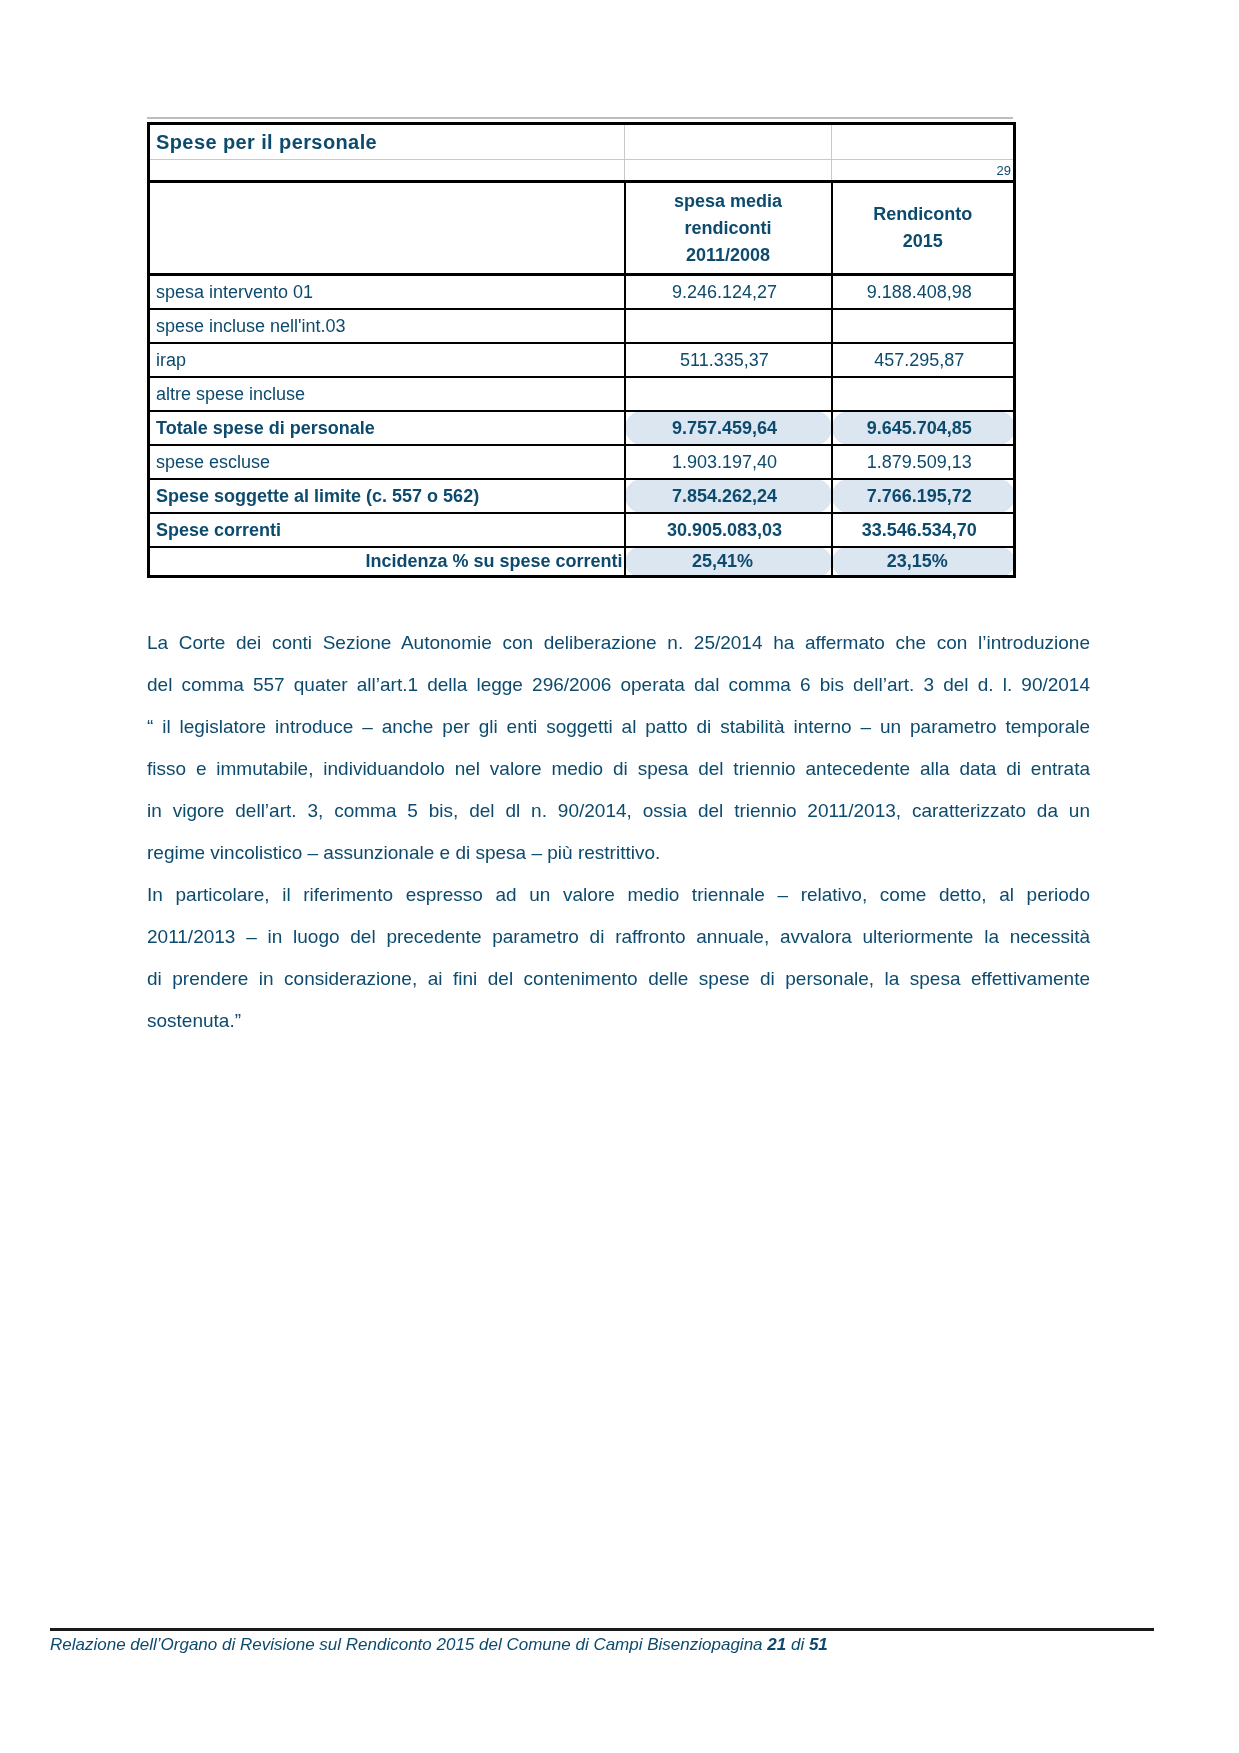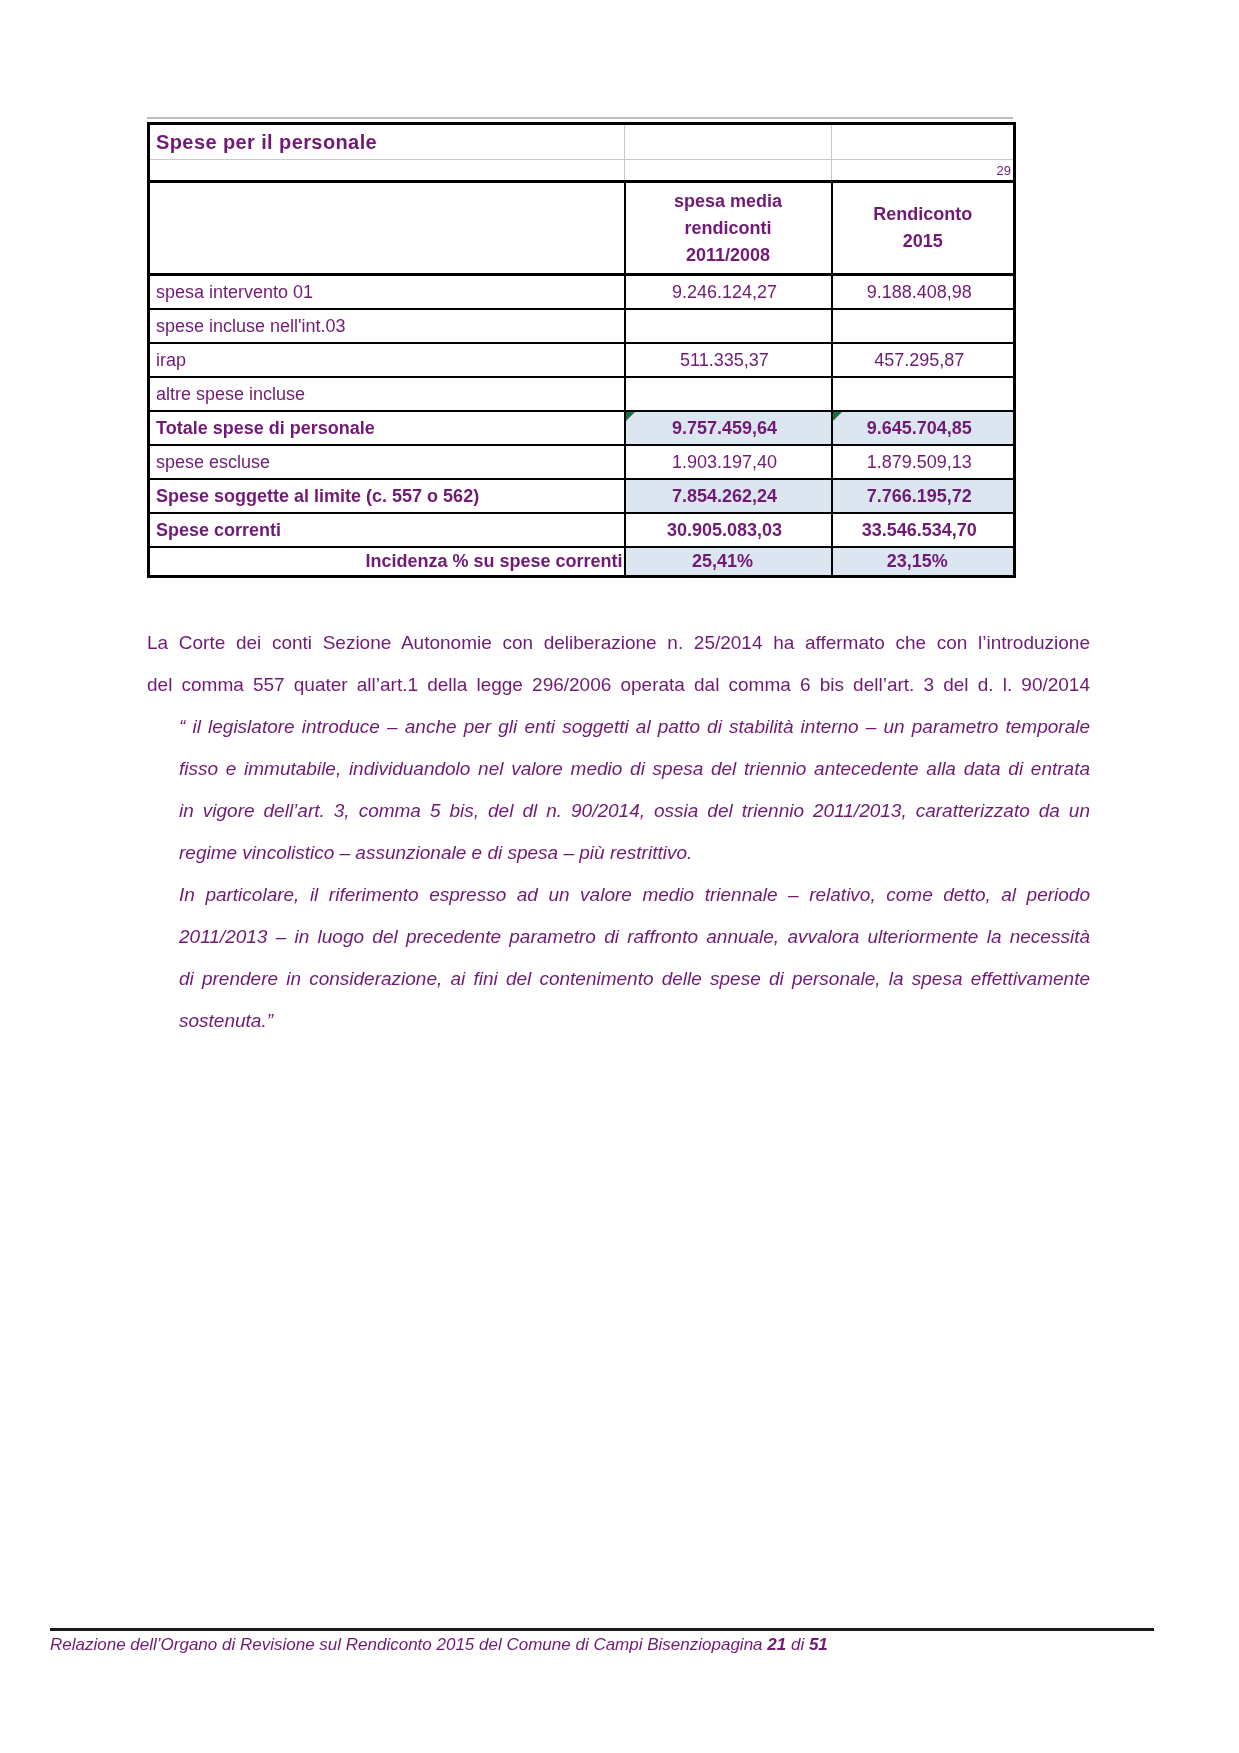--- a/index.html
+++ b/index.html
@@ -1,21 +1,21 @@
 <!DOCTYPE html>
 <html><head>
 <meta charset="utf-8">
 <style>
   html,body{margin:0;padding:0;background:#888;}
   .page{
     position:relative;
     width:1239px;height:1753px;
     background:#ffffff;
     font-family:"Liberation Sans", sans-serif;
-    color:#701a75;
+    color:#0c4a6e;
     overflow:hidden;
   }
 
   
   .table-wrap{position:absolute;left:147px;top:117px;width:866px;}
   .pre-line{height:2px;background:#bdbdbd;margin-bottom:3px;}
   table.spese{
     width:866px;border-collapse:collapse;table-layout:fixed;
     border:3px solid #000;
   }
@@ -34,38 +34,38 @@
   tr.header-row td{
     height:88px;border:2px solid #000;border-bottom:3px solid #000;
     font-size:18px;font-weight:bold;text-align:center;
     white-space:pre-line;line-height:27px;
   }
   tr.data-row td{
     height:30px;border:2px solid #000;font-size:18px;
   }
   tr.data-row td.lbl{padding-left:6px;white-space:nowrap;}
   tr.data-row td.val{text-align:center;padding-right:8px;white-space:nowrap;}
-  tr.data-row.bold td{font-weight:bold;}
+  tr.data-row.bold td{font-weight:bold;border-radius:17px;}
   td.shaded{background:#dce6f1;}
   tr.pct-row td{height:25px;}
   tr.pct-row td.lbl{text-align:right;padding-left:16px;}
   tr.pct-row td.val{text-align:center;padding-right:12px;margin-left:39px;}
   .flag{
     position:absolute;left:0;top:0;width:0;height:0;
     border-top:9px solid #1d7044;border-right:9px solid transparent;
   }
 
   
   .body-text{
     position:absolute;left:147px;top:622px;width:943px;
     font-size:19px;line-height:42px;
   }
   .body-line{height:42px;white-space:nowrap;}
   .body-line.just{white-space:normal;text-align:justify;text-align-last:justify;}
-  .body-line.it{font-style:italic;margin-left:32px;}
+  .body-line.it{}
 
   
   .footer-rule{position:absolute;left:50px;top:1628px;width:1104px;height:3px;background:#1a1a1a;}
   .footer-row{
     position:absolute;left:50px;top:1635px;width:1104px;
     display:flex;
     font-size:17px;font-style:italic;
   }
   .footer-row .b{font-weight:bold;}
 </style>

